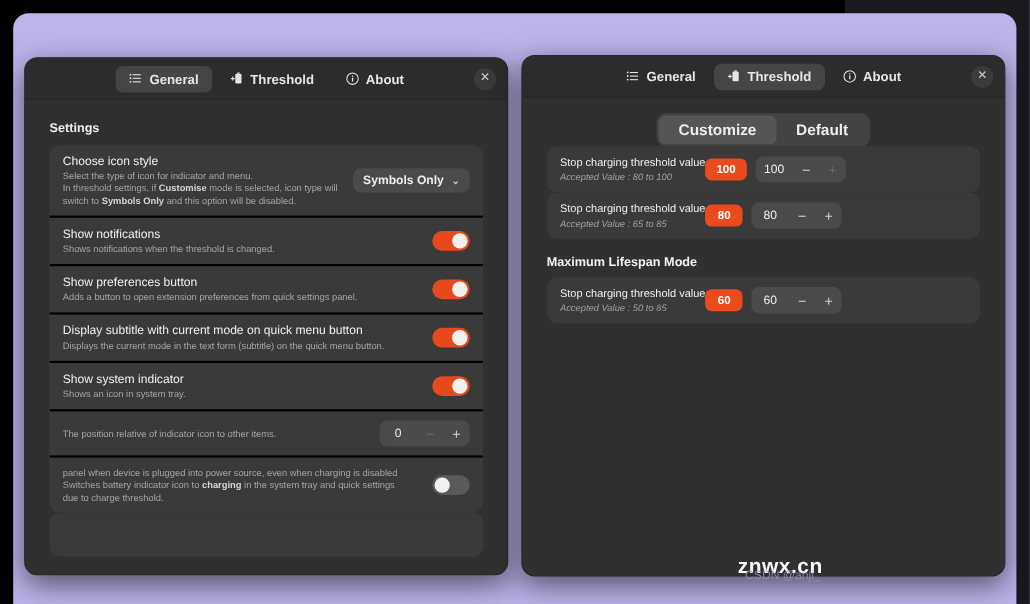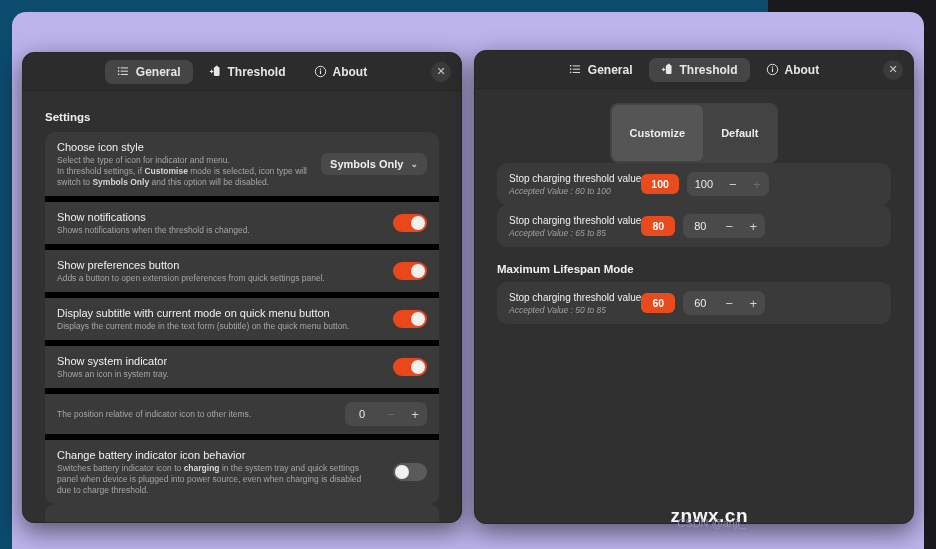--- a/index.html
+++ b/index.html
@@ -4,21 +4,21 @@
 <style>
   * { box-sizing: border-box; margin: 0; padding: 0; }
   html, body {
     width: 936px; height: 549px;
     background: #1a1a1e;
     font-family: "Liberation Sans", sans-serif;
     overflow: hidden;
   }
   #root {
     position: relative; width: 768px; height: 549px;
-    background: #0c4a6e;
+    background: #000000;
   }
   
   .backdrop {
     position: absolute;
     left: 12px; top: 12px;
     width: 912px; height: 537px;
     background: #bdb4ec;
     border-radius: 14px 14px 0 0;
   }
 
@@ -74,21 +74,21 @@
 
   .card {
     background: #3a3a3a;
     border-radius: 10px;
     overflow: hidden;
   }
   .row {
     display: flex; align-items: center;
     padding: 8px 12px;
     min-height: 36px;
-    border-bottom: 6px solid #000000;
+    border-bottom: 2px solid #000000;
   }
   .row:last-child { border-bottom: none; }
   .row .texts { flex: 1; min-width: 0; padding-right: 10px; }
   .row .t-title {
     color: #f2f0ee; font-size: 11px; line-height: 14px;
   }
   .row .t-sub {
     color: #a8a5a2; font-size: 8.5px; line-height: 11px; margin-top: 1px;
   }
   .row .t-sub b { color: #d8d5d2; }
@@ -137,22 +137,22 @@
 
   
   .segmented {
     margin: 14px auto 0 auto;
     display: inline-flex;
     background: #434343;
     border-radius: 8px;
     padding: 2px;
   }
   .seg {
-    padding: 22px 18px; border-radius: 6px;
-    color: #efedea; font-size: 11px; font-weight: bold;
+    padding: 5px 18px; border-radius: 6px;
+    color: #efedea; font-size: 14px; font-weight: bold;
   }
   .seg.active { background: #555555; }
   .center { display:flex; justify-content:center; }
 
   .mode-head {
     display: flex; align-items: center; justify-content: space-between;
     margin: 16px 0 7px 0;
   }
   .mode-title { color: #f2f0ee; font-size: 11.5px; font-weight: bold; }
   .apply-btn {
@@ -306,24 +306,23 @@
           </div>
           <div class="spinner">
             <div class="val">0</div>
             <div class="sbtn dim">−</div>
             <div class="sbtn">+</div>
           </div>
         </div>
 
         <div class="row">
           <div class="texts">
-            <div class="t-title">Change battery indicator icon behavior</div>
             <div class="t-sub">
+              <div>panel when device is plugged into power source, even when charging is disabled</div>
               <div><span>Switches battery indicator icon to </span><b>charging</b><span> in the system tray and quick settings</span></div>
-              <div>panel when device is plugged into power source, even when charging is disabled</div>
               <div>due to charge threshold.</div>
             </div>
           </div>
           <div class="switch">
               <div class="knob"></div>
             </div>
         </div>
 
       </div>
 

